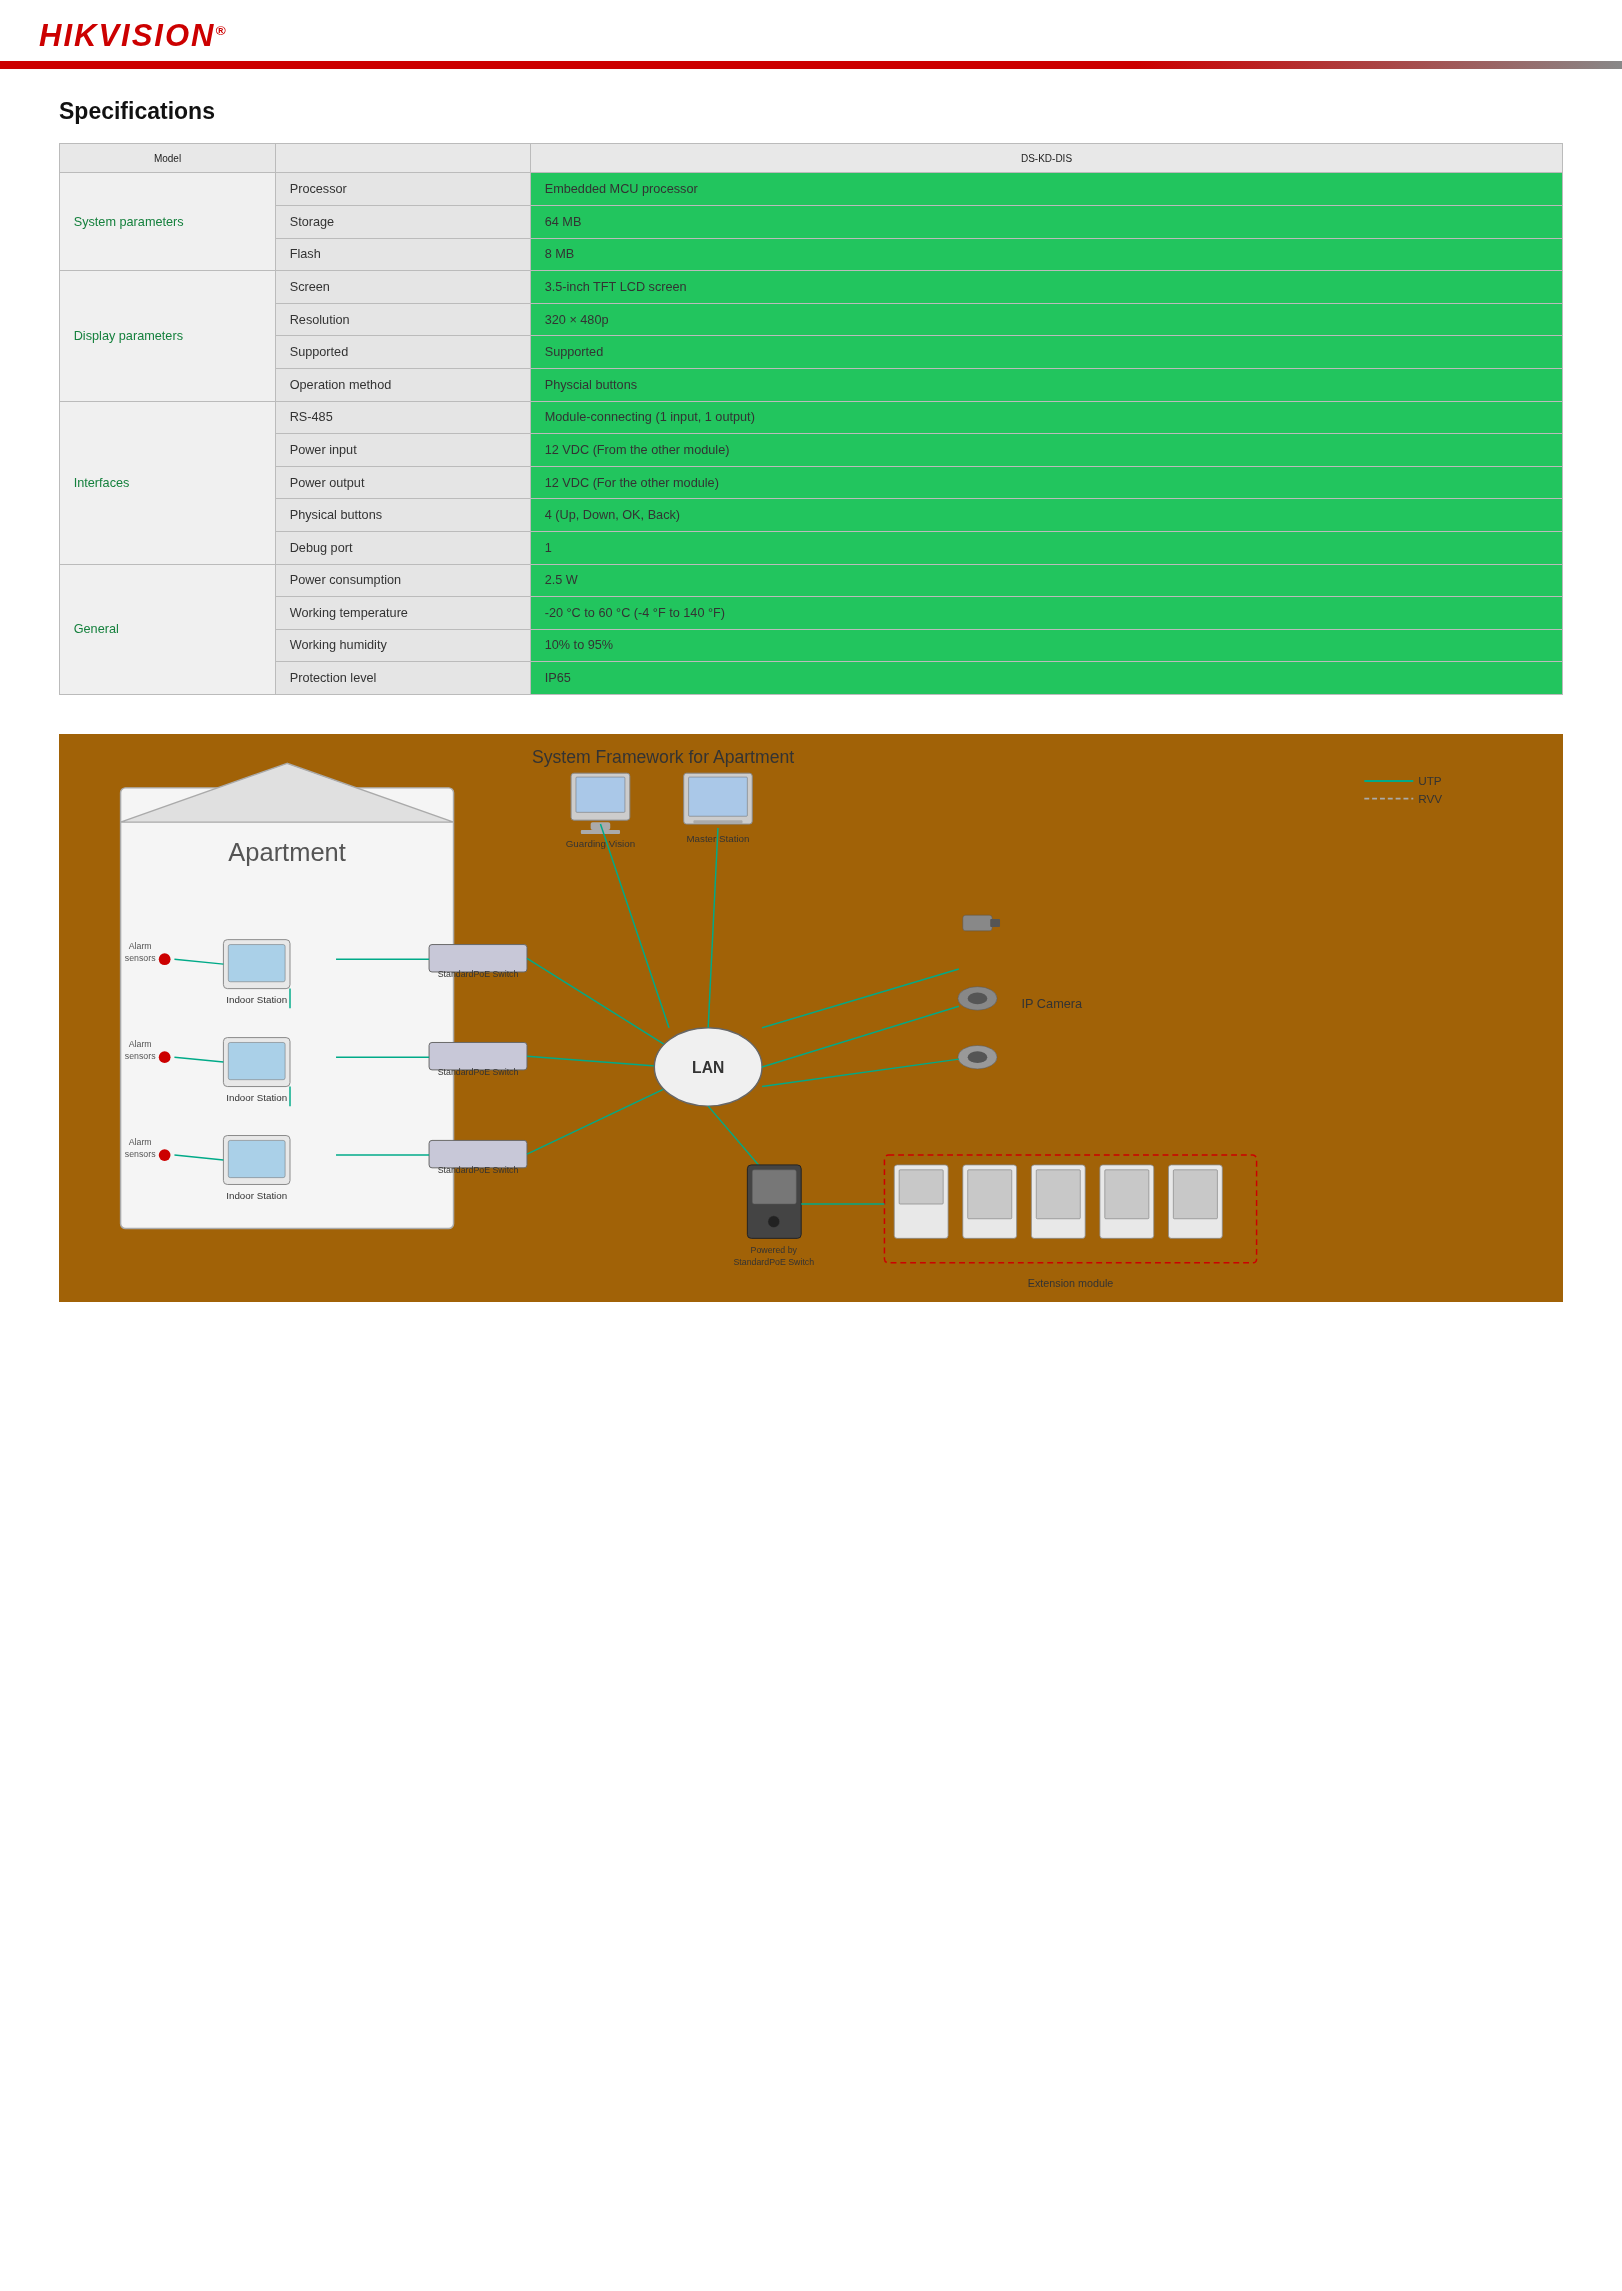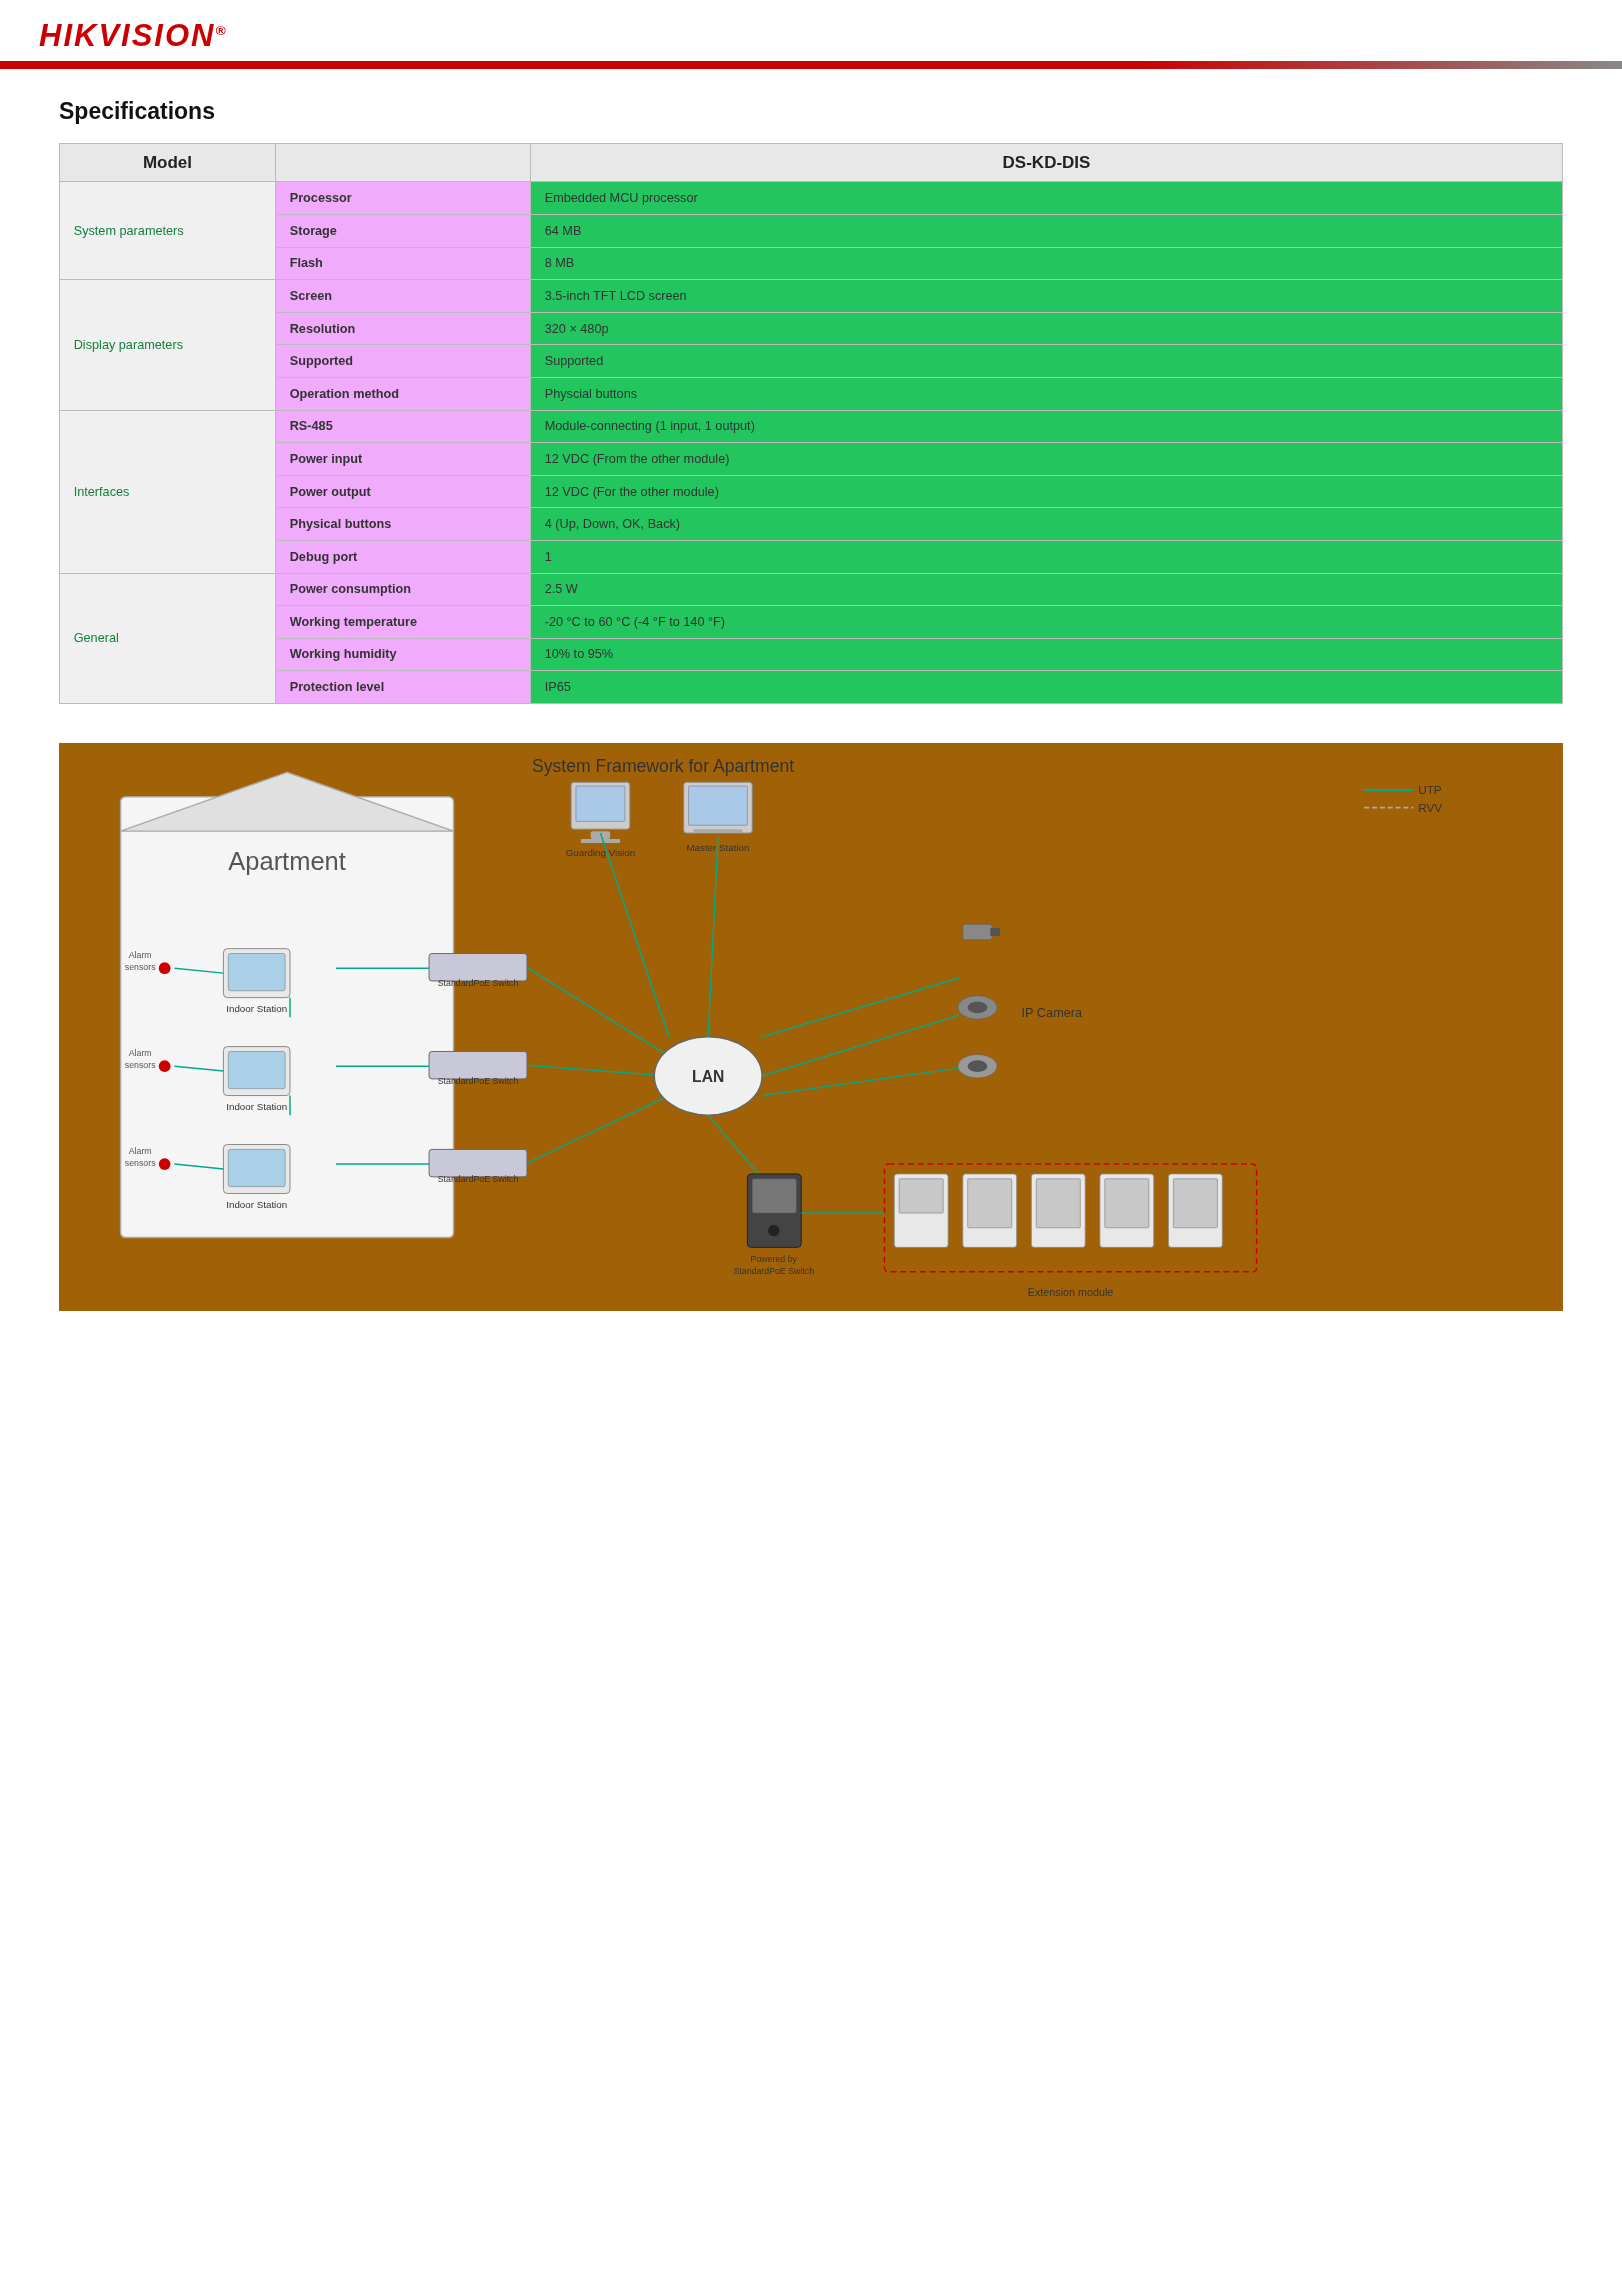--- a/index.html
+++ b/index.html
@@ -54,41 +54,40 @@
       border: 1px solid #bbb;
       margin-bottom: 39px;
     }
     .spec-table th, .spec-table td {
       border: 1px solid #bbb;
       padding: 8.8px 13.7px;
       vertical-align: middle;
     }
     .spec-table .header-row th {
       background: #e8e8e8;
-      font-weight: bold;
-      font-size: 17px;
+      font-weight: normal;
+      font-size: 10px;
     }
     .spec-table .header-row th:first-child {
       width: 216px;
     }
     .spec-table .header-row th:nth-child(2) {
       width: 255px;
     }
     .spec-table .header-row th:nth-child(3) {
       width: auto;
     }
     .spec-table .category-cell {
       background: #f0f0f0;
       color: #15803d;
       font-size: 12.7px;
     }
     .spec-table .param-cell {
-      background: #f0abfc;
+      background: #e5e5e5;
       color: #333;
-      font-weight: bold;
     }
     .spec-table .value-cell {
       background: #22c55e;
       color: #333;
     }
 
     
     .typical-section {
       margin-top: 9.8px;
     }

